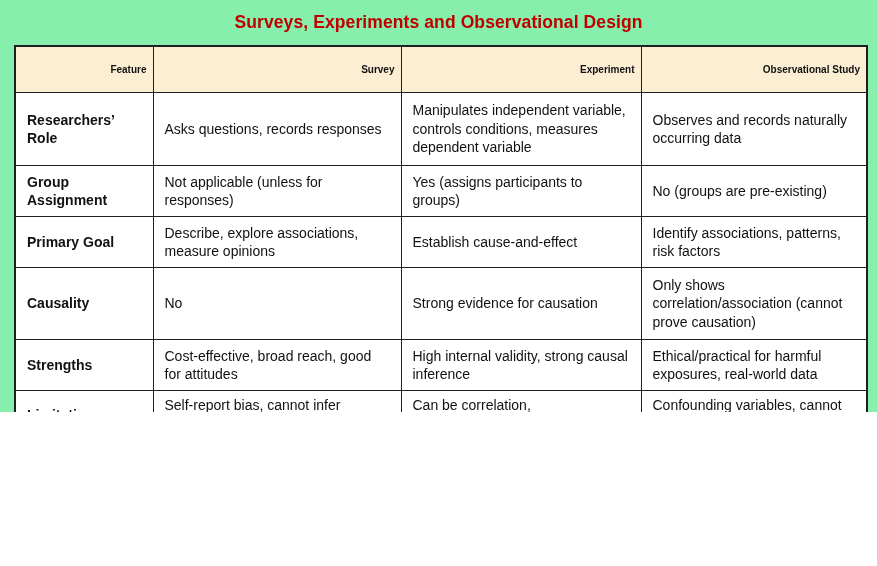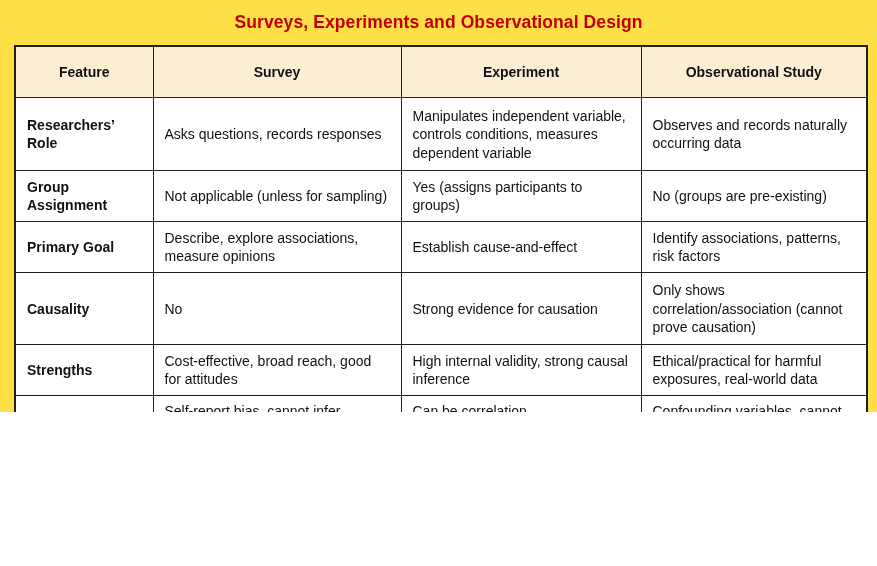--- a/index.html
+++ b/index.html
@@ -4,21 +4,21 @@
 <style>
   * { margin: 0; padding: 0; box-sizing: border-box; }
   html, body {
     width: 877px;
     background: #ffffff;
     font-family: "Liberation Sans", "DejaVu Sans", sans-serif;
   }
   .page {
     width: 877px;
     height: 412px;
-    background: #fde047;
+    background: #86efac;
     position: relative;
     overflow: hidden;
   }
   .title {
     text-align: center;
     color: #C00000;
     font-size: 17.5px;
     font-weight: bold;
     padding-top: 12px;
     letter-spacing: 0.1px;
@@ -33,22 +33,22 @@
   table.main th, table.main td {
     border: 1.8px solid #1f1f1f;
     vertical-align: middle;
     font-size: 14px;
     line-height: 1.32;
     color: #111111;
   }
   table.main th {
     background: #FBEED3;
     font-weight: bold;
-    text-align: center;
-    font-size: 14px;
+    text-align: right;
+    font-size: 10px;
     height: 37px;
     padding: 16px 6px;
   }
   table.main td {
     text-align: left;
     padding: 5px 11px;
     background: #ffffff;
   }
   td.feature {
     font-weight: bold;
@@ -102,21 +102,21 @@
     </thead>
     <tbody>
       <tr class="r-researchers">
         <td class="feature">Researchers’ Role</td>
         <td>Asks questions, records responses</td>
         <td>Manipulates independent variable, controls conditions, measures dependent variable</td>
         <td>Observes and records naturally occurring data</td>
       </tr>
       <tr class="r-random">
         <td class="feature">Group Assignment</td>
-        <td>Not applicable (unless for sampling)</td>
+        <td>Not applicable (unless for responses)</td>
         <td>Yes (assigns participants to groups)</td>
         <td>No (groups are pre-existing)</td>
       </tr>
       <tr class="r-goal">
         <td class="feature">Primary Goal</td>
         <td>Describe, explore associations, measure opinions</td>
         <td>Establish cause-and-effect</td>
         <td>Identify associations, patterns, risk factors</td>
       </tr>
       <tr class="r-causality">

